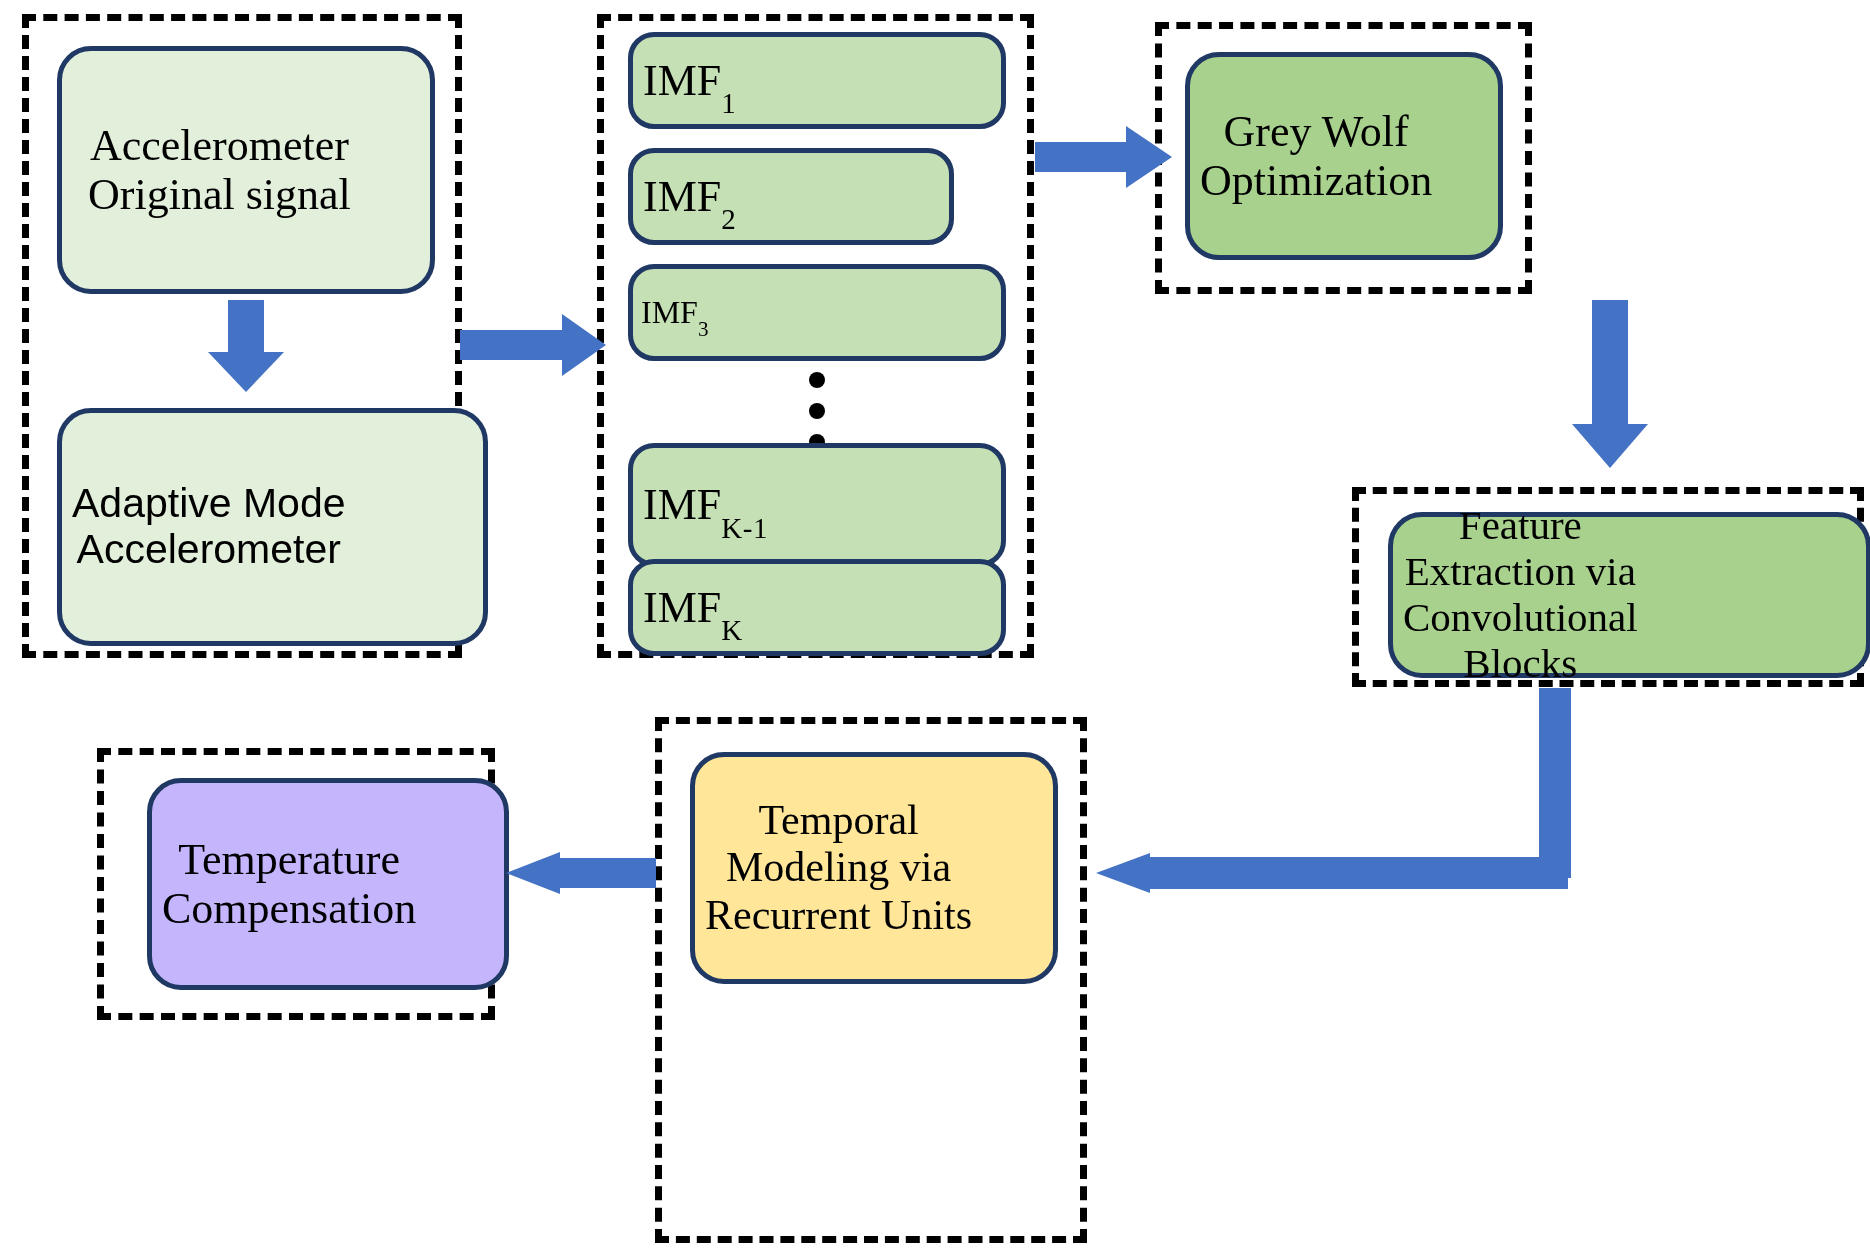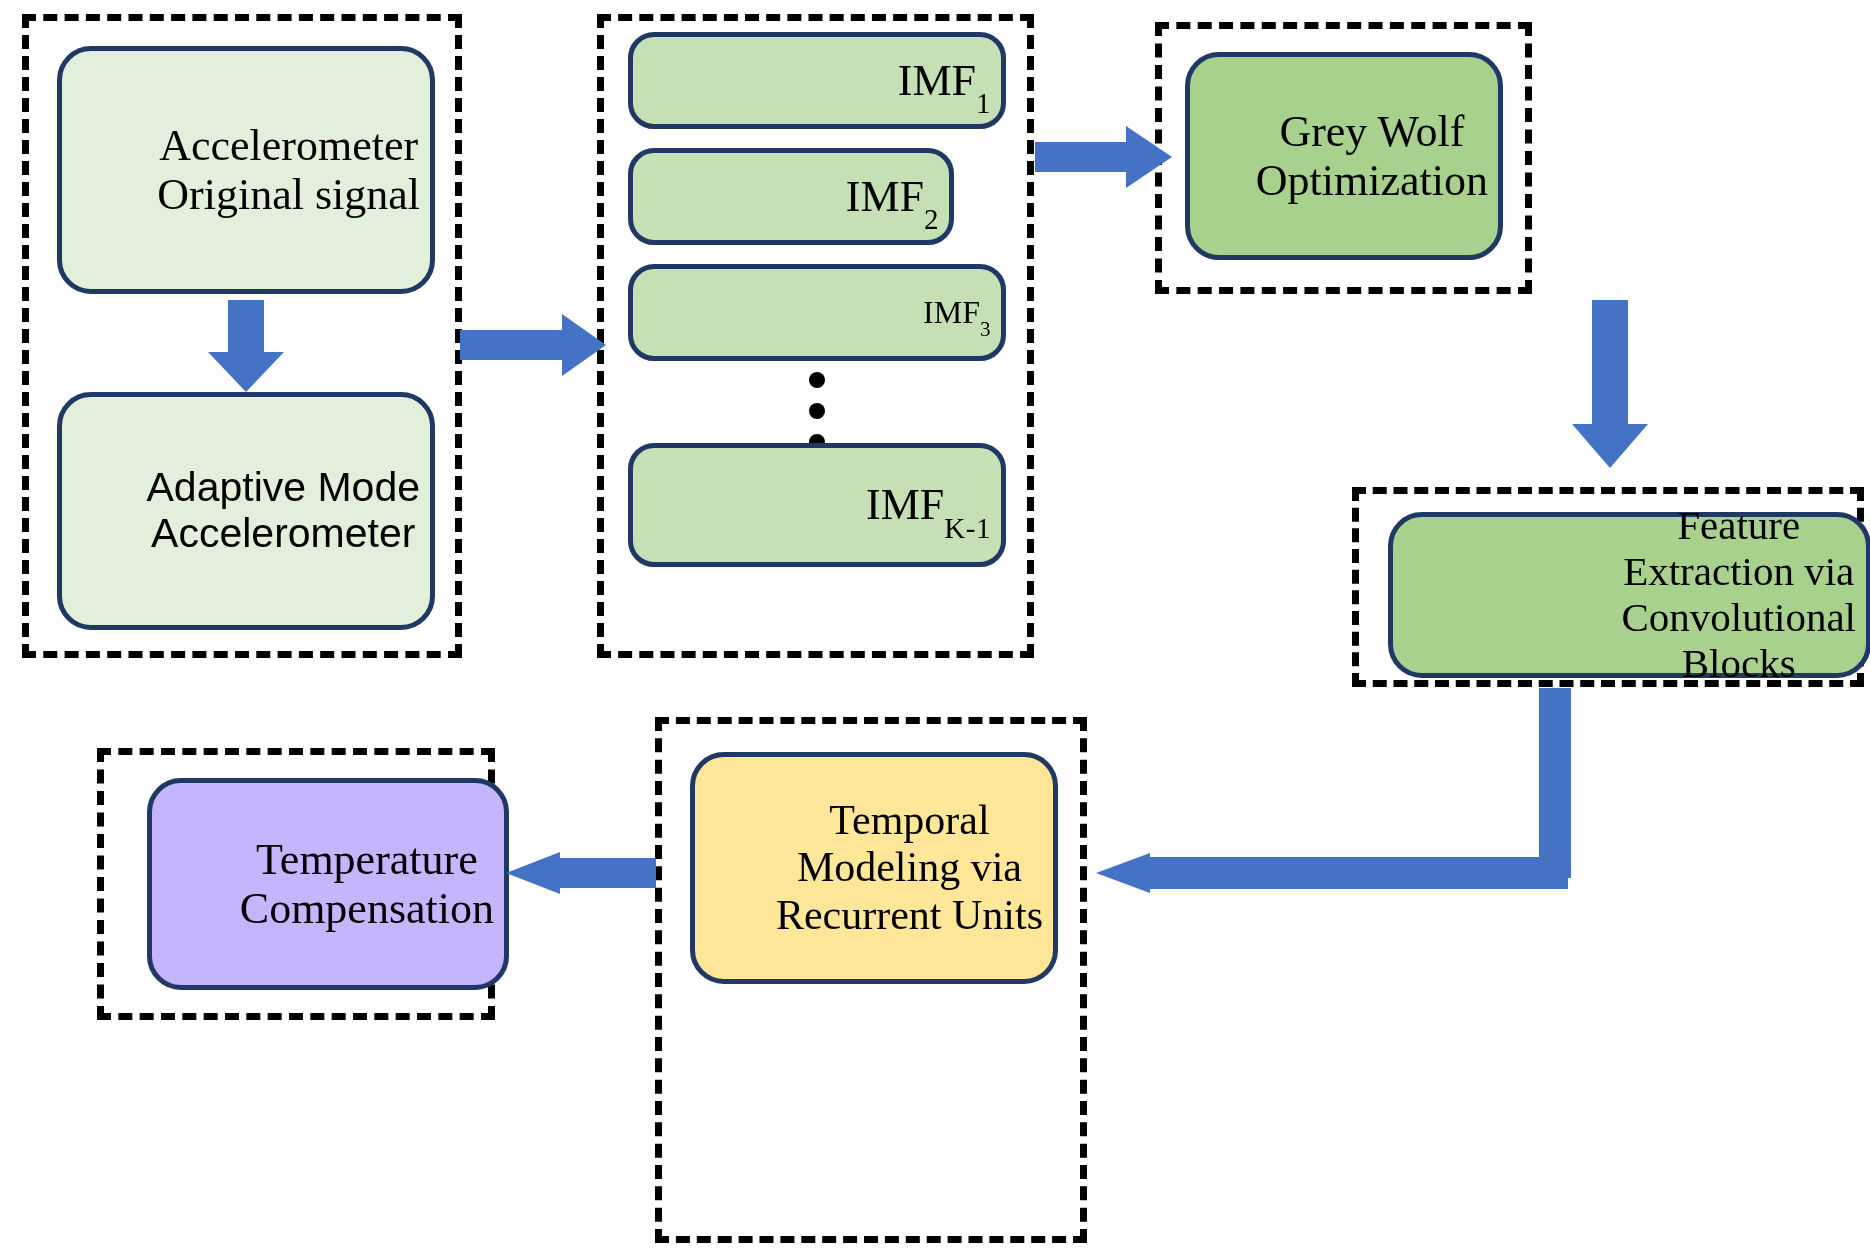--- a/index.html
+++ b/index.html
@@ -25,21 +25,21 @@
   }
 
   
   .node {
     position: absolute;
     box-sizing: border-box;
     border: 5px solid #1f3864;
     border-radius: 34px;
     display: flex;
     align-items: center;
-    justify-content: flex-end;
+    justify-content: flex-start;
     text-align: center;
     color: #000000;
     line-height: 1.12;
     padding: 4px 10px;
   }
   .node.imf {
     border-radius: 26px;
     border-width: 5px;
   }
   .fill-green-lightest { background: #e2efda; }
@@ -102,21 +102,21 @@
 
   <div class="dashed-group" style="left:97px; top:748px; width:398px; height:272px;"></div>
 
   <div class="node fill-green-lightest" style="left:57px; top:46px; width:378px; height:248px; font-size:44px;padding-left:26px;">
     <div>
       <span class="txt">Accelerometer</span>
       <span class="txt">Original signal</span>
     </div>
   </div>
 
-  <div class="node fill-green-lightest sans" style="left:57px; top:392px; width:378px; height:238px; font-size:41px;">
+  <div class="node fill-green-lightest sans" style="left:57px; top:408px; width:431px; height:238px; font-size:41px;">
     <div>
       <span class="txt">Adaptive Mode</span>
       <span class="txt">Accelerometer</span>
     </div>
   </div>
 
   <div class="node imf fill-green-light" style="left:628px; top:32px; width:378px; height:97px; font-size:44px;">
     <div>
       <span>IMF</span><span class="sub">1</span>
     </div>
@@ -139,20 +139,25 @@
     <span></span>
     <span></span>
   </div>
 
   <div class="node imf fill-green-light" style="left:628px; top:443px; width:378px; height:124px; font-size:44px;">
     <div>
       <span>IMF</span><span class="sub">K-1</span>
     </div>
   </div>
 
+  <div class="node imf fill-green-light" style="left:628px; top:559px; width:378px; height:97px; font-size:44px;">
+    <div>
+      <span>IMF</span><span class="sub">K</span>
+    </div>
+  </div>
 
   <div class="node fill-green-mid" style="left:1185px; top:52px; width:318px; height:208px; font-size:44px;">
     <div>
       <span class="txt">Grey Wolf</span>
       <span class="txt">Optimization</span>
     </div>
   </div>
 
   <div class="node fill-green-mid" style="left:1388px; top:512px; width:483px; height:166px; font-size:41px;">
     <div>

